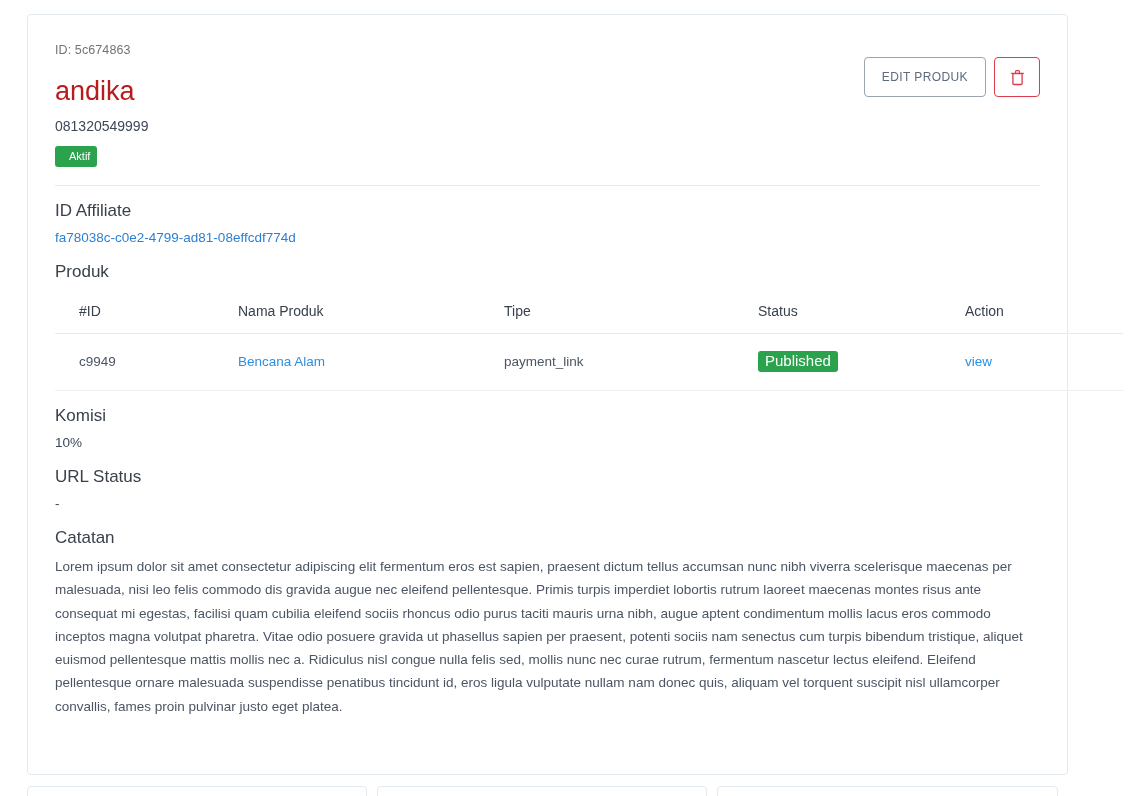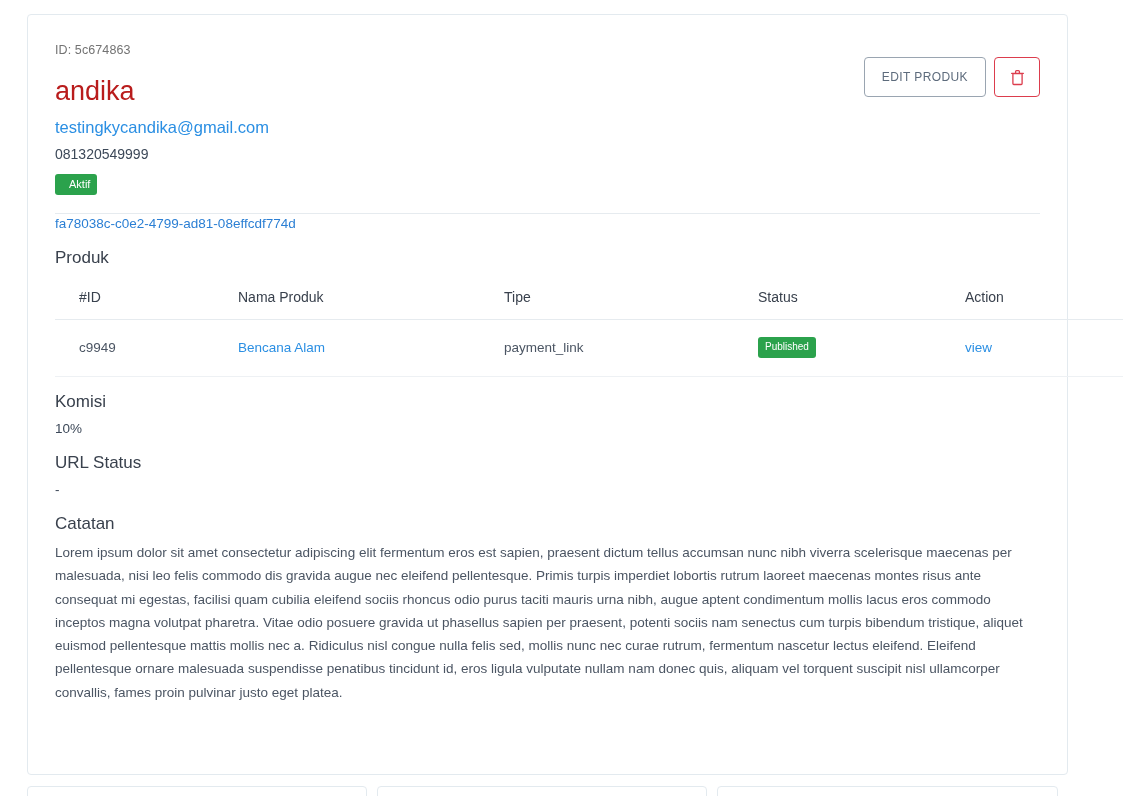--- a/index.html
+++ b/index.html
@@ -176,21 +176,21 @@
   td.col-id  { color: #52606d; }
   .cell-link {
     color: #2b8fe3;
     text-decoration: none;
     font-size: 13.5px;
   }
   .badge-published {
     display: inline-block;
     background: #2ba24c;
     color: #ffffff;
-    font-size: 10px;
+    font-size: 15px;
     line-height: 12px;
     padding: 4px 7px 5px 7px;
     border-radius: 3px;
   }
 
   
   .note-block { margin-top: 14px; }
   .note-text {
     font-size: 13.5px;
     color: #4b5563;
@@ -241,30 +241,30 @@
                 <path d="M2.9 4.6h9.2v10c0 .5-.4.9-.9.9H3.8c-.5 0-.9-.4-.9-.9v-10z" stroke="#dc3d4d" stroke-width="1.3" stroke-linejoin="round" fill="none"></path>
               </svg>
             </span>
           </button>
         </div>
 
         <p class="record-id">ID: 5c674863</p>
 
         <h1 class="title">andika</h1>
 
-        <a class="email-link" href="#">testingkycandika@gmail.com</a>
 
         <p class="phone">081320549999</p>
 
         <span class="badge">Aktif</span>
       </div>
 
       <hr class="divider">
 
       
+      <h2 class="section-title">ID Affiliate</h2>
       <a class="link-value" href="#">fa78038c-c0e2-4799-ad81-08effcdf774d</a>
 
       
       <h2 class="section-title">Produk</h2>
 
       <table class="produk-table">
         <thead>
           <tr>
             <th class="col-id">#ID</th>
             <th class="col-nama">Nama Produk</th>

